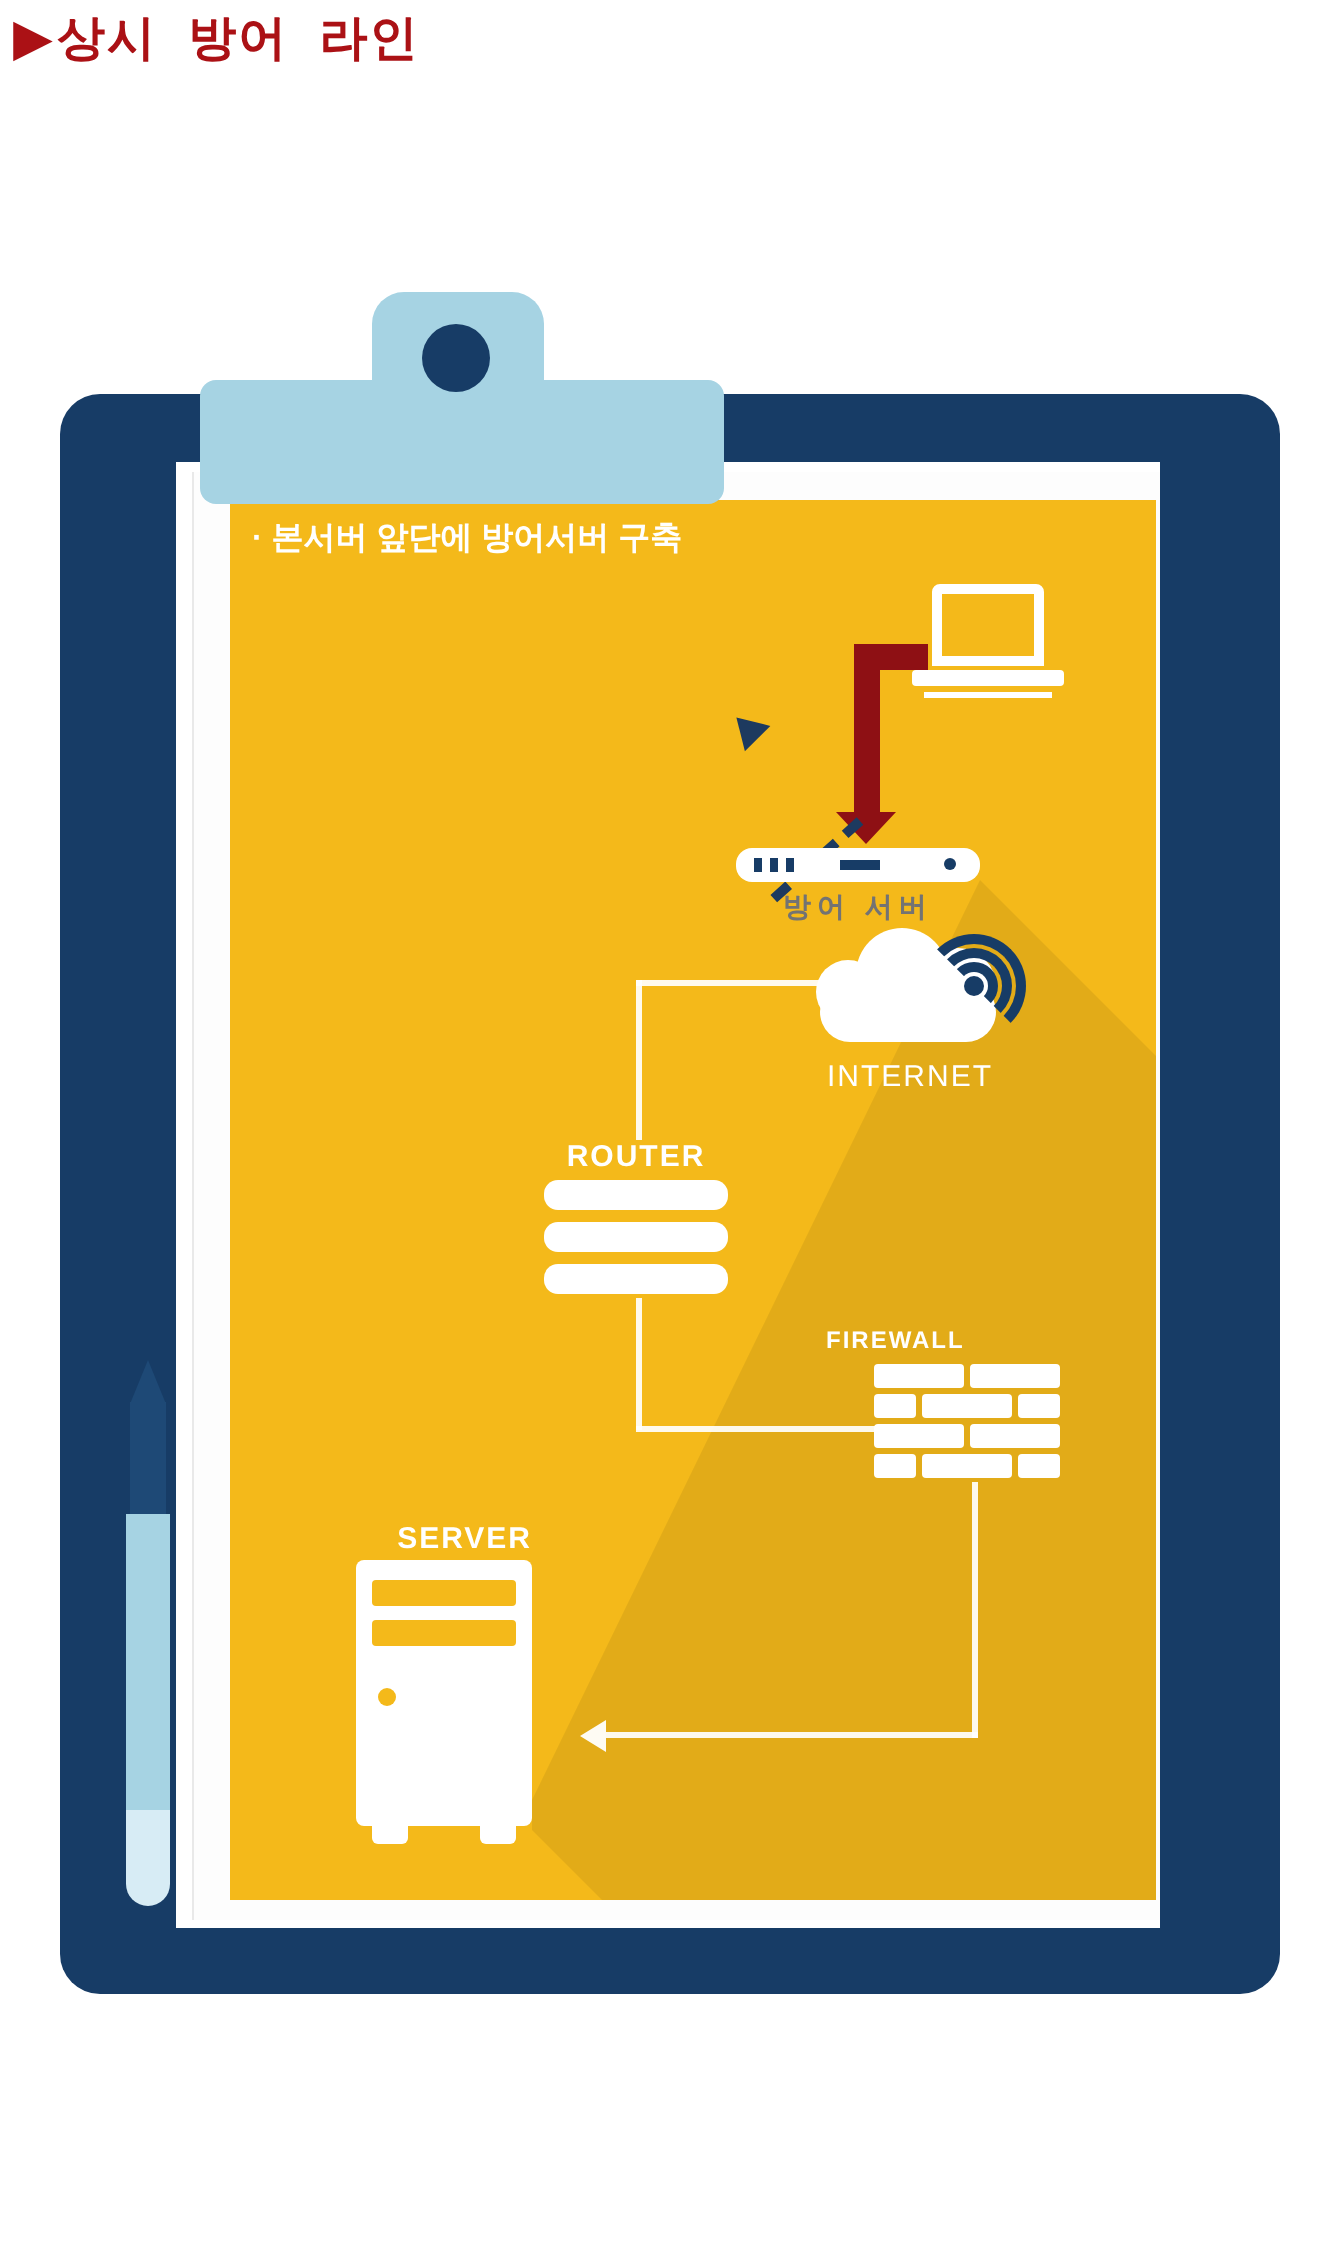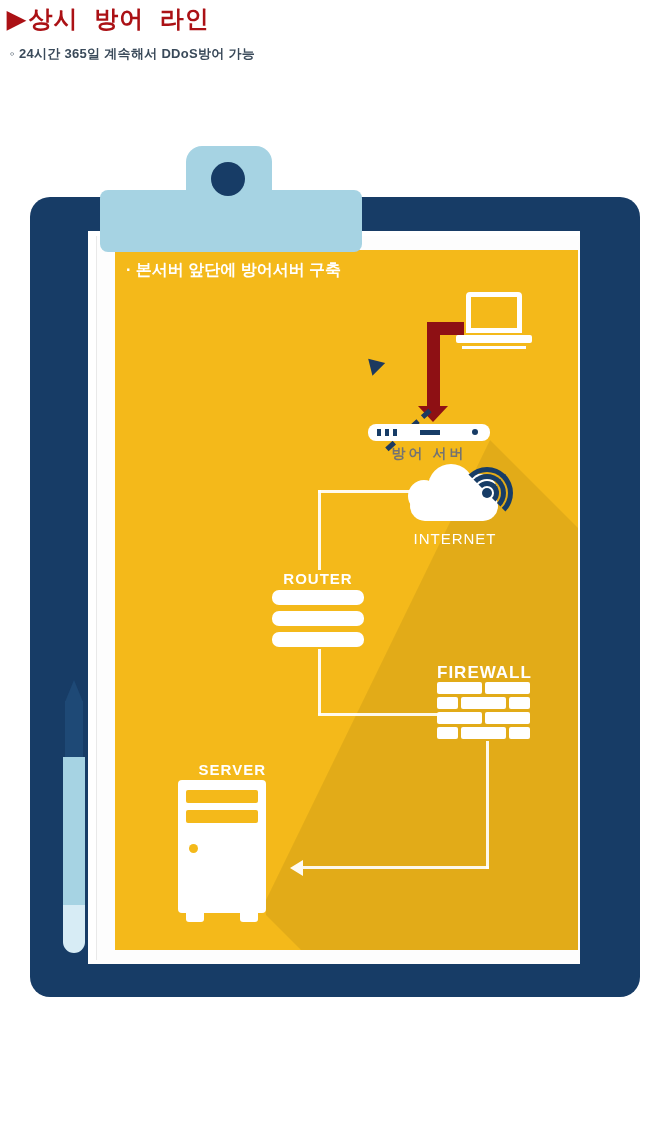--- a/index.html
+++ b/index.html
@@ -88,21 +88,21 @@
   .fl5 { left:486px; top:741px; width:3px;   height:128px; }
   .fl6 { left:303px; top:866px; width:186px; height:3px; }
   .fl-head { left:290px; top:860px; width:0; height:0; border-right:13px solid rgba(255,255,255,0.95); border-top:8px solid transparent; border-bottom:8px solid transparent; z-index:4; }
 
   
   .lbl-router { left:272px; top:570px; width:92px; text-align:center; color:#ffffff; font-weight:bold; font-size:15px; letter-spacing:1px; z-index:4; }
   .rbar { left:272px; width:92px; height:15px; background:#ffffff; border-radius:7px; z-index:4; }
   .rbar1 { top:590px; } .rbar2 { top:611px; } .rbar3 { top:632px; }
 
   
-  .lbl-firewall { left:437px; top:663px; width:94px; text-align:center; color:#ffffff; font-weight:bold; font-size:17px; letter-spacing:1px; z-index:4; }
+  .lbl-firewall { left:413px; top:663px; width:94px; text-align:left; color:#ffffff; font-weight:bold; font-size:12px; letter-spacing:1px; z-index:4; }
   .fwall { left:437px; top:682px; width:94px; z-index:4; }
   .fwall .row { display:flex; gap:3px; margin-bottom:3px; }
   .fwall s { display:block; height:12px; background:#ffffff; border-radius:2px; text-decoration:none; }
   .b-half { width:21px; } .b-full { width:45px; }
 
   
   .lbl-server { left:178px; top:761px; width:88px; text-align:right; color:#ffffff; font-weight:bold; font-size:15px; letter-spacing:1px; z-index:4; }
   .tower { left:178px; top:780px; width:88px; height:133px; background:#ffffff; border-radius:4px; z-index:4; }
   .tower .slot { position:absolute; left:8px; width:72px; height:13px; background:#f4b91a; border-radius:2px; }
   .tower .slot1 { top:10px; } .tower .slot2 { top:30px; }
@@ -111,23 +111,20 @@
   .foot-l { left:186px; } .foot-r { left:240px; }
 </style>
 </head>
 <body>
 
 <div class="stage">
 
   <div class="abs hdr">
     <span class="marker">▶</span><span>상시 방어 라인</span>
   </div>
-  <div class="abs sub">
-    <span class="marker">◦</span><span>24시간 365일 계속해서 DDoS방어 가능</span>
-  </div>
 
   <div class="abs board"></div>
   <div class="abs paper"></div>
   <div class="abs paper2"></div>
   <div class="abs panel">
     <div class="panel-shadow"></div>
   </div>
 
   <div class="abs clip-tab"></div>
   <div class="abs clip-hole"></div>

